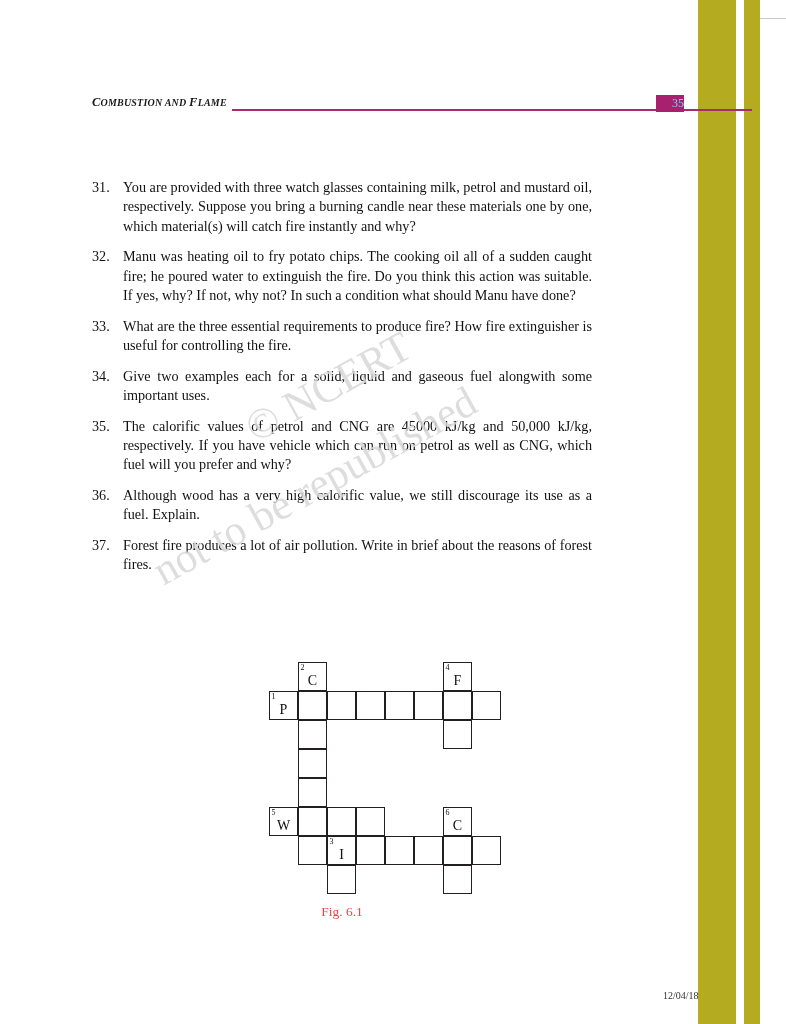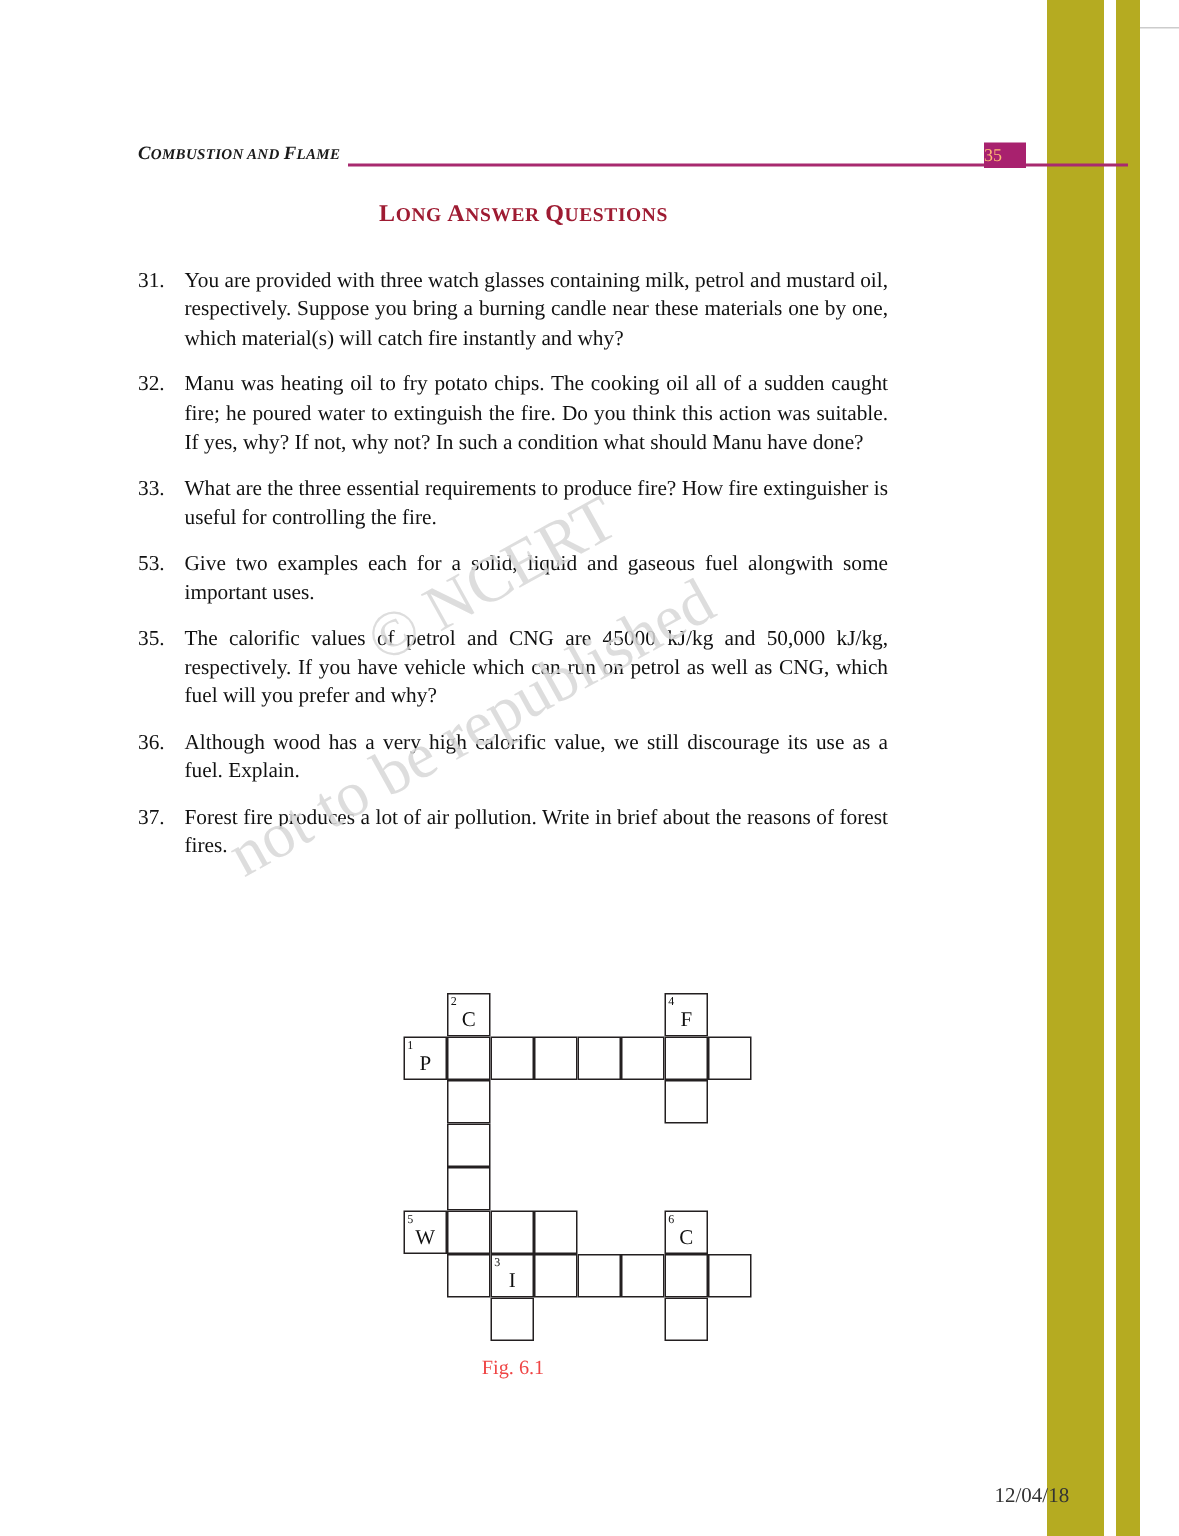--- a/index.html
+++ b/index.html
@@ -89,24 +89,24 @@
     height: 1.6px;
     background: #a82a6f;
   }
   .header-page-box {
     position: absolute;
     right: 0;
     top: 0;
     width: 28px;
     height: 17px;
     background: #a8216e;
-    color: #fdba74;
+    color: #7dd3fc;
     font-family: "Liberation Serif", serif;
     font-size: 12px;
-    text-align: left;
+    text-align: right;
     line-height: 17px;
   }
 
   
   .section-heading {
     position: absolute;
     top: 134px;
     left: 0;
     width: 698px;
     text-align: center;
@@ -214,57 +214,56 @@
   }
   .wm1 { position: absolute; left: 150px; top: 6px; white-space: nowrap; }
   .wm2 { position: absolute; left: 0px; top: 86px; white-space: nowrap; }
 
   
   .footer-date {
     position: absolute;
     left: 663px;
     top: 990px;
     font-family: "Liberation Serif", serif;
-    font-size: 14px;
+    font-size: 10px;
     color: #333333;
   }
 </style>
 </head>
 <body>
 
 <div class="side-bar-olive"></div>
 <div class="side-bar-white-gap"></div>
 <div class="side-bar-olive2"></div>
 <div class="side-thin-line"></div>
 
 <div class="page">
 
   <div class="header">
     <div class="header-title"><span>C</span><span class="small-caps">OMBUSTION AND </span><span>F</span><span class="small-caps">LAME</span></div>
     <div class="header-rule"></div>
     <div class="header-page-box">35</div>
   </div>
 
-  <div class="section-heading"><span>L</span><span class="sc">ONG </span><span>A</span><span class="sc">NSWER </span><span>Q</span><span class="sc">UESTIONS</span></div>
 
   <div class="qlist">
     <div class="qitem">
       <span class="qnum">31.</span>
       <span>You are provided with three watch glasses containing milk, petrol and mustard oil, respectively. Suppose you bring a burning candle near these materials one by one, which material(s) will catch fire instantly and why?</span>
     </div>
     <div class="qitem">
       <span class="qnum">32.</span>
       <span>Manu was heating oil to fry potato chips. The cooking oil all of a sudden caught fire; he poured water to extinguish the fire. Do you think this action was suitable. If yes, why? If not, why not? In such a condition what should Manu have done?</span>
     </div>
     <div class="qitem">
       <span class="qnum">33.</span>
       <span>What are the three essential requirements to produce fire? How fire  extinguisher is useful for controlling the fire.</span>
     </div>
     <div class="qitem">
-      <span class="qnum">53.</span>
+      <span class="qnum">34.</span>
       <span>Give two examples each for a solid, liquid and gaseous fuel alongwith some important uses.</span>
     </div>
     <div class="qitem">
       <span class="qnum">35.</span>
       <span>The calorific values of petrol and CNG are 45000 kJ/kg and 50,000 kJ/kg, respectively. If you have vehicle which can run on petrol as well as CNG, which fuel will you prefer and why?</span>
     </div>
     <div class="qitem">
       <span class="qnum">36.</span>
       <span>Although wood has a very high calorific value, we still discourage its use as a fuel. Explain.</span>
     </div>

